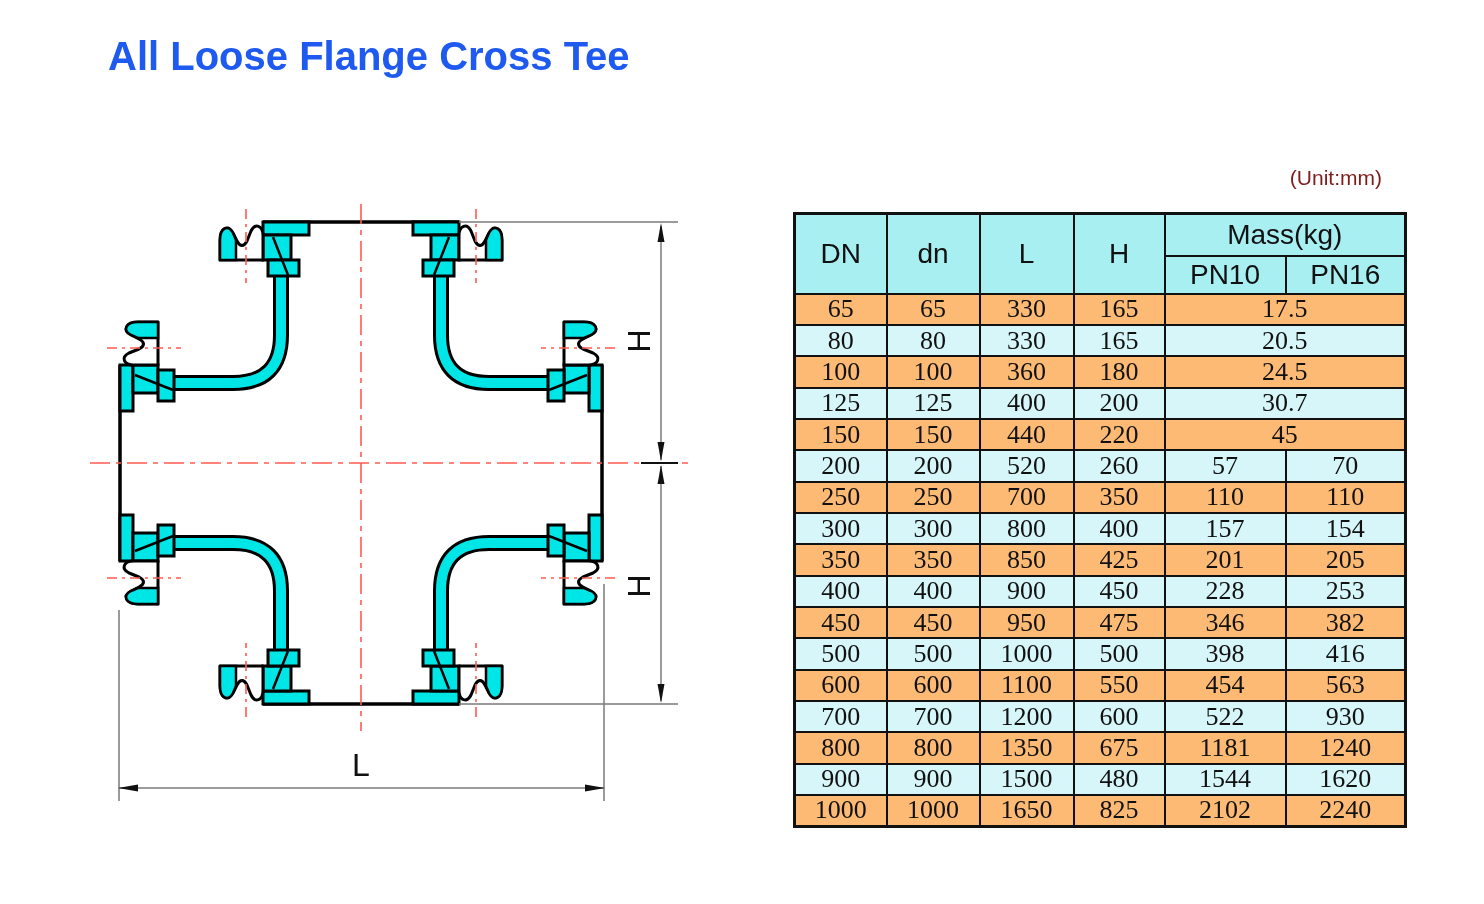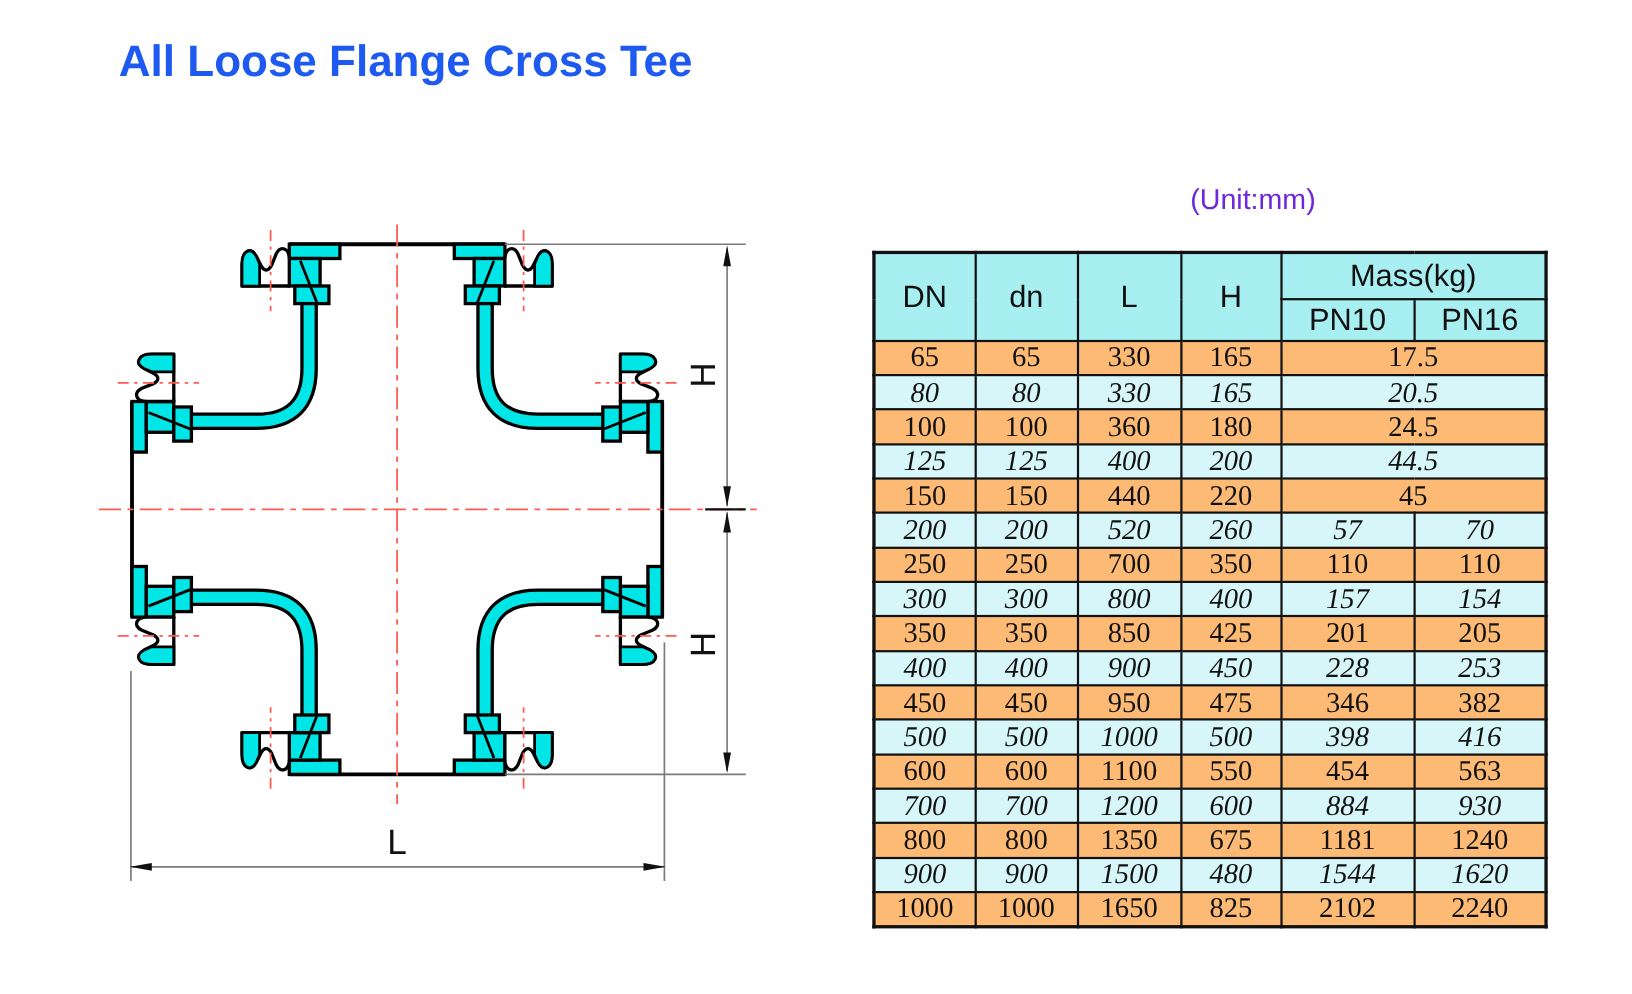--- a/index.html
+++ b/index.html
@@ -7,51 +7,51 @@
     --titleblue:#1E5AF0; --hdrcyan:#A8EFF2; --stripe:#D7F6F9;
   }
   *{margin:0;padding:0;box-sizing:border-box;}
   html,body{width:1484px;height:904px;background:#fff;overflow:hidden;
     font-family:"Liberation Sans",sans-serif;}
   .page{position:relative;width:1416px;height:904px;background:#fff;}
 
   .title{position:absolute;left:108px;top:34px;font-size:40px;font-weight:bold;
     color:var(--titleblue);letter-spacing:0;white-space:nowrap;}
 
-  .unit-note{position:absolute;left:1082px;top:166px;width:300px;text-align:left;
-    font-size:26px;color:#6d28d9;}
+  .unit-note{position:absolute;left:1082px;top:166px;width:300px;text-align:right;
+    font-size:21px;color:#7f1d1d;}
 
   .drawing-svg{position:absolute;left:0;top:0;}
 
   
   .ink{stroke:#000;fill:none;}
   .ink2{stroke:#111;stroke-width:2;fill:none;}
   .cy{fill:var(--cyan);stroke:#000;stroke-width:3;}
   .cy2{fill:var(--cyan);stroke:#000;stroke-width:2.5;}
   .wt{fill:#fff;stroke:#000;stroke-width:3;stroke-linejoin:round;}
   .bandK{stroke:#000;stroke-width:16;fill:none;}
   .bandC{stroke:var(--cyan);stroke-width:10;fill:none;}
   .redd{stroke:var(--red);stroke-width:1.6;fill:none;stroke-dasharray:10 5 3 5;}
   .redc{stroke:var(--red);stroke-width:1.6;fill:none;stroke-dasharray:20 6 5 6;}
   .dim{stroke:var(--dimgray);stroke-width:1.5;fill:none;}
   .arr{fill:#111;stroke:none;}
   .dlab{font:32px "Liberation Sans",sans-serif;fill:#111;}
 
   
-  .spec-table-wrap{position:absolute;left:793px;top:212px;width:611px;margin-top:16px;}
+  .spec-table-wrap{position:absolute;left:793px;top:212px;width:611px;}
   table.spec{width:100%;border-collapse:collapse;table-layout:fixed;
     border:3px solid #111;}
   table.spec th,table.spec td{border:2px solid #111;text-align:center;
     vertical-align:middle;padding:0;line-height:1;}
   table.spec th{background:var(--hdrcyan);font-size:28px;font-weight:400;
     font-family:"Liberation Sans",sans-serif;color:#111;}
   tr.hrow1{height:42px;} tr.hrow2{height:38px;}
   table.spec td{font-family:"Liberation Serif",serif;font-size:26px;color:#111;}
   tbody tr{height:31.35px;background:#fdba74;}
-  tbody tr.stripe{background:var(--stripe);font-style:italic;}
+  tbody tr.stripe{background:var(--stripe);}
 </style>
 </head>
 <body>
 
 <div class="page">
 
   <div class="title">All Loose Flange Cross Tee</div>
 
   <div class="unit-note">(Unit:mm)</div>
 
@@ -155,21 +155,21 @@
             <td>100</td>
             <td>360</td>
             <td>180</td>
             <td colspan="2">24.5</td>
           </tr>
           <tr class="stripe">
             <td>125</td>
             <td>125</td>
             <td>400</td>
             <td>200</td>
-            <td colspan="2">44.5</td>
+            <td colspan="2">30.7</td>
           </tr>
           <tr>
             <td>150</td>
             <td>150</td>
             <td>440</td>
             <td>220</td>
             <td colspan="2">45</td>
           </tr>
           <tr class="stripe">
             <td>200</td>
@@ -233,21 +233,21 @@
             <td>1100</td>
             <td>550</td>
             <td>454</td>
             <td>563</td>
           </tr>
           <tr class="stripe">
             <td>700</td>
             <td>700</td>
             <td>1200</td>
             <td>600</td>
-            <td>884</td>
+            <td>522</td>
             <td>930</td>
           </tr>
           <tr>
             <td>800</td>
             <td>800</td>
             <td>1350</td>
             <td>675</td>
             <td>1181</td>
             <td>1240</td>
           </tr>

